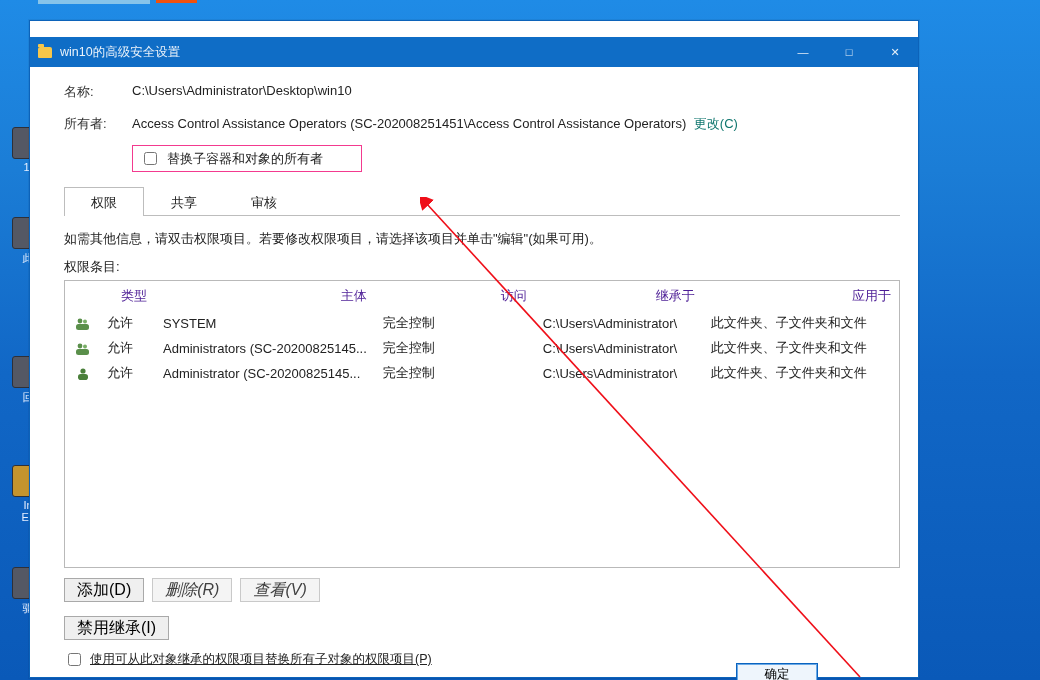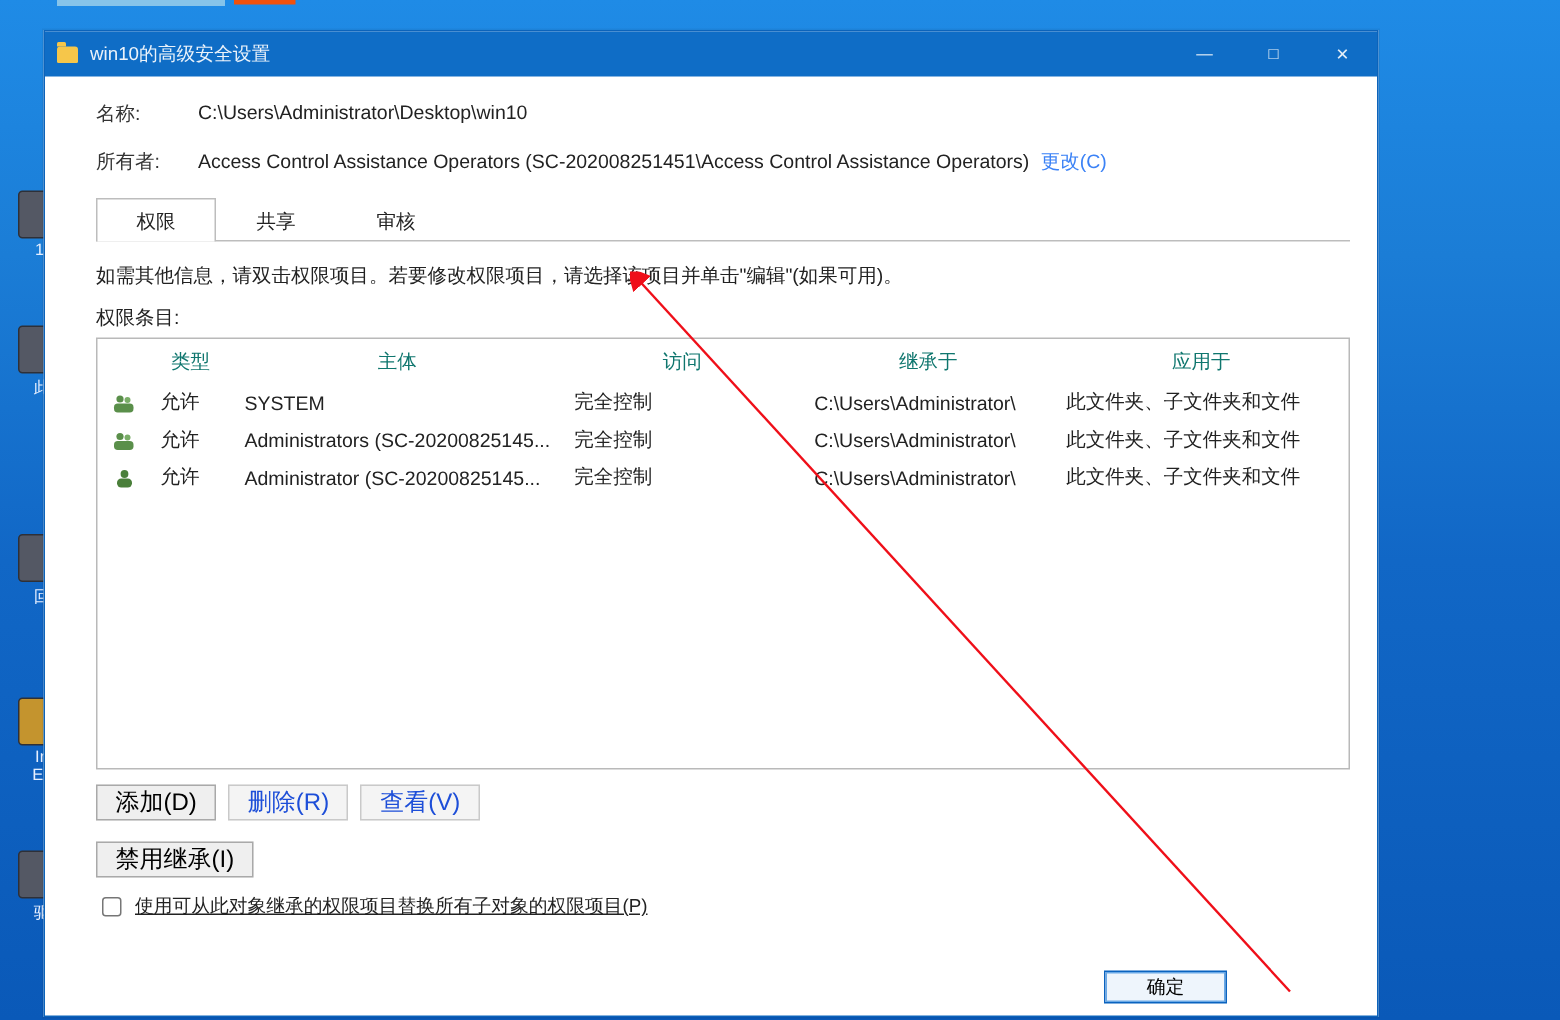--- a/index.html
+++ b/index.html
@@ -19,73 +19,73 @@
   .desktop-icon { position:absolute; width:40px; text-align:center; color:#e6efff; font-size:11px; }
   .desktop-icon .chip { width:32px; height:32px; margin:0 auto 2px; background:#545864; border:1px solid #2e3038; border-radius:3px; }
 
   
   .win {
     position:absolute; left:29px; top:20px; width:890px; height:658px;
     background:#fff; border:1px solid #0c63ba; box-shadow:0 0 0 1px rgba(0,0,0,.05);
   }
   .titlebar {
     height:30px; background:#0f6dc6; display:flex; align-items:center;
-    padding:0 0 0 8px; color:#eaf2fa; font-size:12.5px;
+    padding:0 0 0 8px; color:#eaf2fa; font-size:12.5px;margin-top:16px;
   }
   .titlebar .folder-icon { width:14px; height:11px; margin-right:8px;
     background:#f6c64a; border-radius:2px 2px 1px 1px; position:relative; }
   .titlebar .folder-icon::before{content:"";position:absolute;left:0;top:-3px;width:6px;height:3px;background:#f6c64a;border-radius:1px 1px 0 0;}
   .ctl { margin-left:auto; display:flex; }
   .ctl button { width:46px; height:30px; border:none; background:transparent; color:#e4eef7; font-size:11px; cursor:pointer; }
 
   .client { padding:16px 18px 10px 34px; height:calc(100% - 30px); position:relative; }
 
   .kv { display:flex; margin-bottom:14px; }
   .kv .k { width:68px; color:#333; }
   .kv .v { }
 
-  .owner-line a { color:#3b82f6; text-decoration:none; margin-left:4px;margin-top:43px; }
+  .owner-line a { color:#0f766e; text-decoration:none; margin-left:4px;margin-top:43px; }
 
   .replace-box {
     display:inline-flex; align-items:center; gap:7px;
     border:1px solid #f33a8f; padding:3px 38px 3px 7px; margin-top:-2px;
   }
   .replace-box input[type=checkbox]{ width:13px; height:13px; }
   .annotation-arrow { position:absolute; left:390px; top:130px; width:480px; height:500px; pointer-events:none; }
 
   
   .tabs { display:flex; border-bottom:1px solid #bdbdbd; margin-top:8px; }
   .tab { padding:6px 26px 4px; font-size:13px; border:1px solid transparent; border-bottom:none;
          position:relative; top:1px; cursor:pointer; }
   .tab.active { border-color:#bdbdbd; background:#fff; }
   .info-line { margin:14px 0 10px 0; }
 
   .grid-label { margin:4px 0 4px 0; }
   .perm-grid {
     border:1px solid #b9b9b9; height:288px; overflow:auto; background:#fff;
   }
   .perm-grid table { width:100%; border-collapse:collapse; font-size:13px; }
-  .perm-grid th { text-align:center; font-weight:400; padding:6px 8px 6px 8px; color:#0f766e; }
+  .perm-grid th { text-align:right; font-weight:400; padding:6px 8px 6px 8px; color:#4c1d95; }
   .perm-grid td { padding:3px 8px 4px 8px; vertical-align:middle; white-space:nowrap; }
   .perm-grid th:nth-child(1), .perm-grid td:nth-child(1){ width:28px; padding-left:10px;}
   .perm-grid th:nth-child(2), .perm-grid td:nth-child(2){ width:56px;}
   .perm-grid th:nth-child(3), .perm-grid td:nth-child(3){ width:216px; overflow:hidden; text-overflow:ellipsis;}
   .perm-grid th:nth-child(4), .perm-grid td:nth-child(4){ width:160px;}
   .perm-grid th:nth-child(5), .perm-grid td:nth-child(5){ width:168px;}
   .perm-grid th:nth-child(6), .perm-grid td:nth-child(6){ width:auto;}
 
   .principal-icon { width:16px; height:14px; display:inline-block; vertical-align:middle; }
   .principal-icon svg { display:block; }
 
   .btn-row { margin-top:10px; display:flex; gap:8px; }
   button.win-btn {
     min-width:78px; height:24px; padding:0 12px; background:#efefef;
     border:1px solid #a9a9a9; font-family:inherit; font-size:16px; cursor:pointer;
   }
-  button.win-btn[disabled]{ color:#1d4ed8; border-color:#c9c9c9; background:#f4f4f4; cursor:default;}
+  button.win-btn[disabled]{ color:#404040; border-color:#c9c9c9; background:#f4f4f4; cursor:default;font-style:italic;}
 
   .disable-inherit { margin-top:14px; }
   .replace-children { margin-top:10px; display:flex; align-items:center; gap:6px; font-size:12.5px;text-decoration:underline;}
   .replace-children input{ width:13px;height:13px; }
 
   .ok-strip { position:absolute; left:0; right:0; bottom:0; height:30px; display:flex; justify-content:flex-end; padding:0 100px 0 0;}
   .ok-btn { width:82px; height:22px; border:1px solid #0a63bf; background:#eef5fc; font-size:12.5px; box-shadow:0 0 0 1px #6aa9e6 inset; }
 </style>
 </head>
 <body>
@@ -133,20 +133,27 @@
     </div>
 
     <div class="kv owner-line">
       <span class="k">所有者:</span>
       <span>
         <span class="v">Access Control Assistance Operators (SC-202008251451\Access Control Assistance Operators)</span>
         <a href="#">更改(C)</a>
       </span>
     </div>
 
+    <div class="kv">
+      <span class="k"></span>
+      <label class="replace-box">
+        <input type="checkbox" style="">
+        <span>替换子容器和对象的所有者</span>
+      </label>
+    </div>
 
     <svg class="annotation-arrow" viewBox="0 0 480 500">
       <defs>
         <marker id="ah" markerWidth="10" markerHeight="10" refX="2" refY="5" orient="auto">
           <path d="M0,0 L10,5 L0,10 Z" fill="#ef0f19"></path>
         </marker>
       </defs>
       <line x1="440" y1="480" x2="6" y2="6" stroke="#ef0f19" stroke-width="1.6" marker-end="url(#ah)"></line>
     </svg>
 

